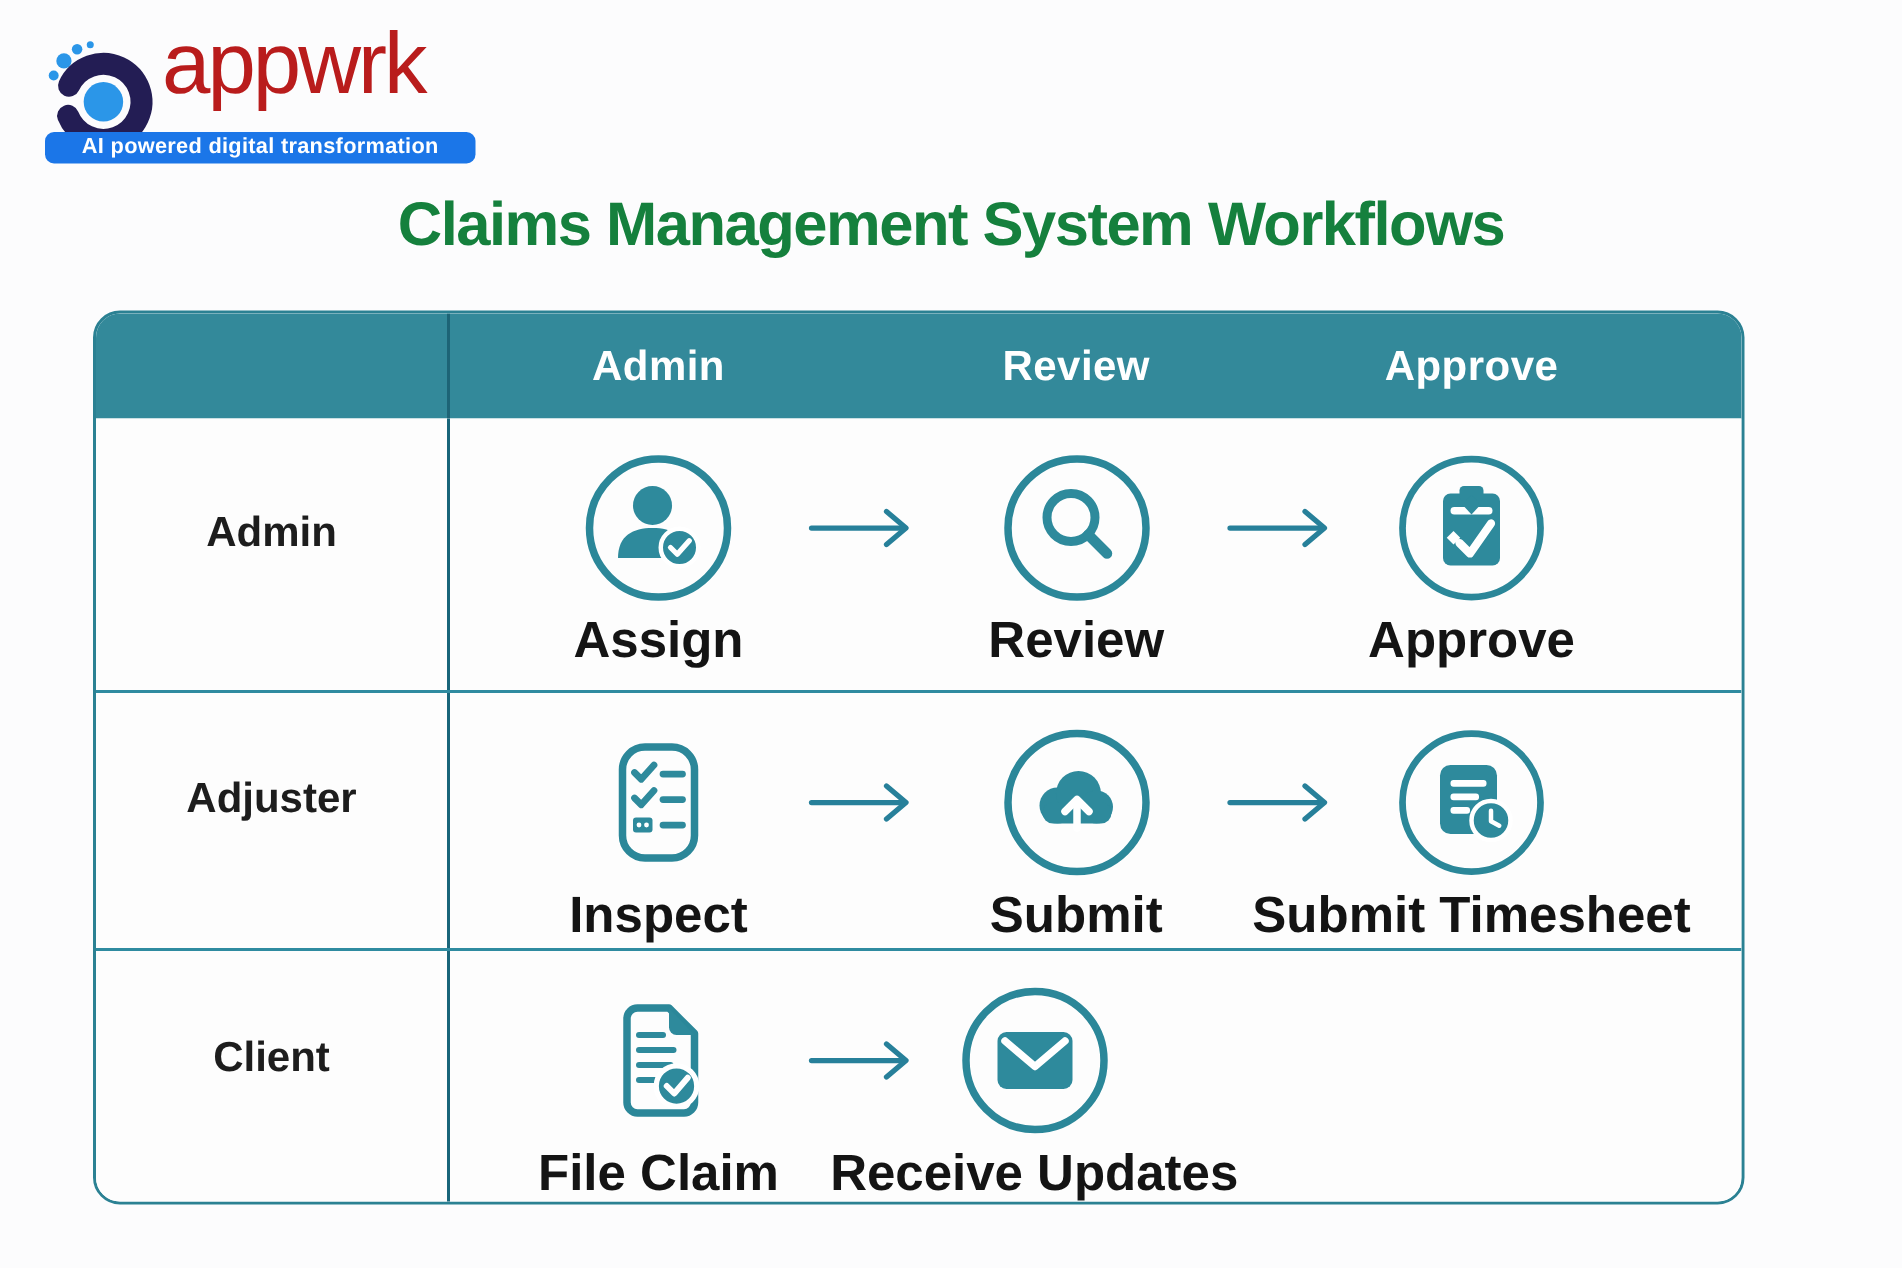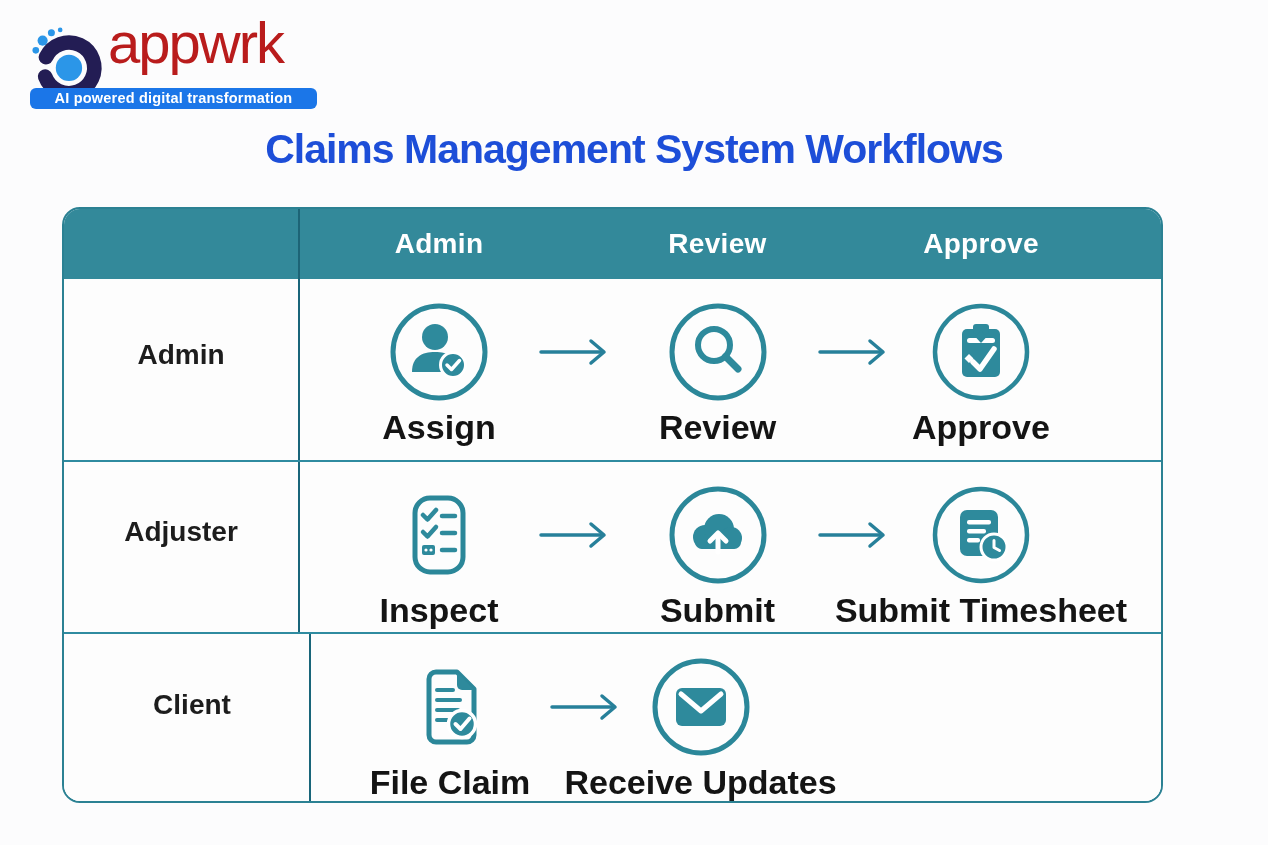--- a/index.html
+++ b/index.html
@@ -17,21 +17,21 @@
   }
   .brand-tagline {
     position:absolute; left:2px; top:70px; width:287px; height:21px;
     background:#1b76e8; color:#ffffff; border-radius:6px;
     font-size:14.5px; font-weight:bold; line-height:21px; text-align:center;
     letter-spacing:0.2px;
   }
   
   .title {
     position:absolute; top:126px; left:0; width:100%;
-    text-align:center; font-size:41px; font-weight:bold; color:#1d4ed8; letter-spacing:-1px;
+    text-align:center; font-size:41px; font-weight:bold; color:#15803d; letter-spacing:-1px;
   }
   
   .workflow-table {
     position:absolute; left:62px; top:207px; width:1101px; height:596px;
     border:2px solid #2b8193; border-radius:18px; overflow:hidden; background:#fdfdfd;
   }
   .thead {
     display:grid; grid-template-columns:236px 278px 279px 1fr; height:70px;
     background:#33899a;
   }
@@ -41,21 +41,21 @@
     color:#ffffff; font-size:28px; font-weight:bold; letter-spacing:0.3px;
   }
   .th--shift { transform:translateX(-28px); }
   .trow {
     display:grid; grid-template-columns:236px 278px 279px 1fr; position:relative;
     background:#fdfdfd;
   }
   .trow + .trow { border-top:2px solid #2f8ba0; }
   .trow--1 { height:181px; }
   .trow--2 { height:172px; }
-  .trow--3 { height:173px;padding-left:11px; }
+  .trow--3 { height:173px; }
   .row-label {
     border-right:2px solid #19657a;
     display:flex; align-items:center; justify-content:center; padding-bottom:30px;
     font-size:28px; font-weight:bold; color:#1d1d1d;
   }
   .step {
     position:relative; display:flex; flex-direction:column; align-items:center;
     padding-top:23px;
   }
   .step--shift { transform:translateX(-28px); }

